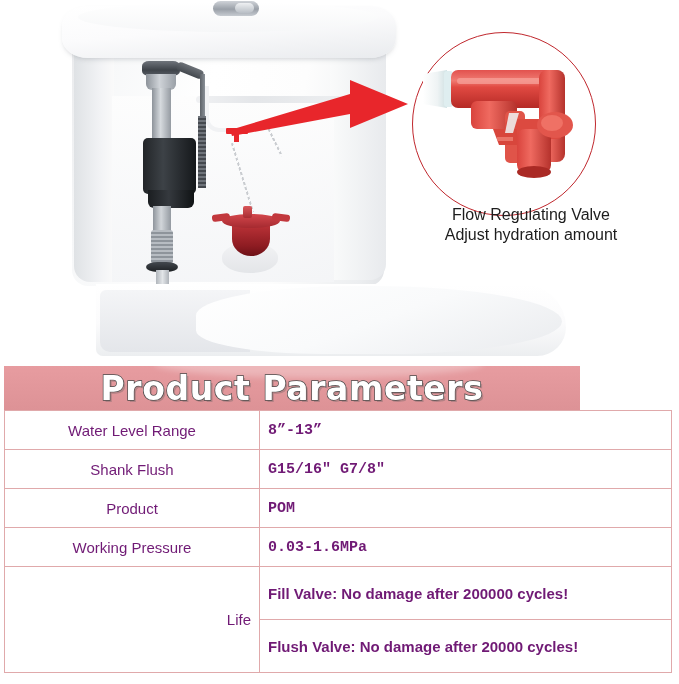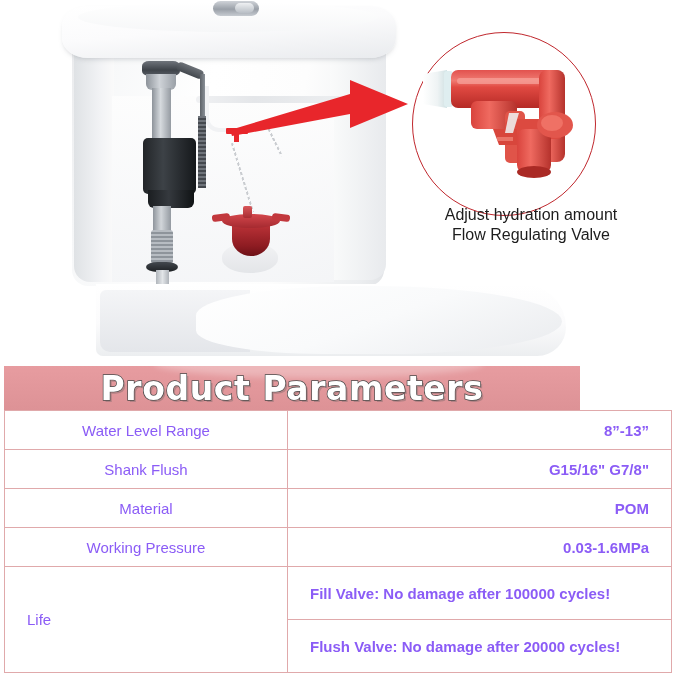--- a/index.html
+++ b/index.html
@@ -345,37 +345,38 @@
 
   table.ptable {
     width: 668px;
     border-collapse: collapse;
     table-layout: fixed;
     background: #ffffff;
   }
   table.ptable td {
     border: 1px solid #e0a9ab;
     font-size: 15px;
-    color: #8b5cf6;
-    padding: 0 22px;
+    color: #701a75;
+    padding: 0 8px;
   }
   td.k {
     width: 238px;
     text-align: center;
     height: 38px;
     font-weight: normal;
   }
   td.v {
-    text-align: right;
+    text-align: left;
     height: 38px;
     font-weight: bold;
     padding-left: 20px;
+    font-family: Liberation Mono, monospace;
   }
   td.life-k {
-    text-align: left;
+    text-align: right;
     vertical-align: middle;
   }
   td.life-v {
     height: 52px;
     font-weight: bold;
     text-align: left;
     padding-left: 20px;
     font-size: 15px;
   }
 </style>
@@ -468,22 +469,22 @@
       <ellipse cx="139" cy="90" rx="11" ry="8" fill="#ef7165"></ellipse>
 
       <path d="M80 96 L104 96 L104 112 L86 112 Z" fill="#d8463c"></path>
       <path d="M84 104 L100 104 L100 108 L84 108 Z" fill="#ef7f73" opacity=".8"></path>
 
       <path d="M96 80 L106 80 L100 100 L92 100 Z" fill="#eef5f6" opacity=".85"></path>
     </svg>
   </div>
 
   <div class="callout-caption">
+    <div>Flow Regulating Valve</div>
     <div>Adjust hydration amount</div>
-    <div>Flow Regulating Valve</div>
   </div>
 </div>
 
 <div class="params">
 
   <div class="params-header">
     <div class="gloss"></div>
     <div class="params-title">Product Parameters</div>
   </div>
 
@@ -491,29 +492,29 @@
     <tbody>
       <tr>
         <td class="k">Water Level Range</td>
         <td class="v">8”-13”</td>
       </tr>
       <tr>
         <td class="k">Shank Flush</td>
         <td class="v">G15/16"   G7/8"</td>
       </tr>
       <tr>
-        <td class="k">Material</td>
+        <td class="k">Product</td>
         <td class="v">POM</td>
       </tr>
       <tr>
         <td class="k">Working Pressure</td>
         <td class="v">0.03-1.6MPa</td>
       </tr>
       <tr>
         <td class="k life-k" rowspan="2">Life</td>
-        <td class="life-v">Fill Valve: No damage after 100000 cycles!</td>
+        <td class="life-v">Fill Valve: No damage after 200000 cycles!</td>
       </tr>
       <tr>
         <td class="life-v">Flush Valve: No damage after 20000 cycles!</td>
       </tr>
     </tbody>
   </table>
 </div>
 
 </body></html>

